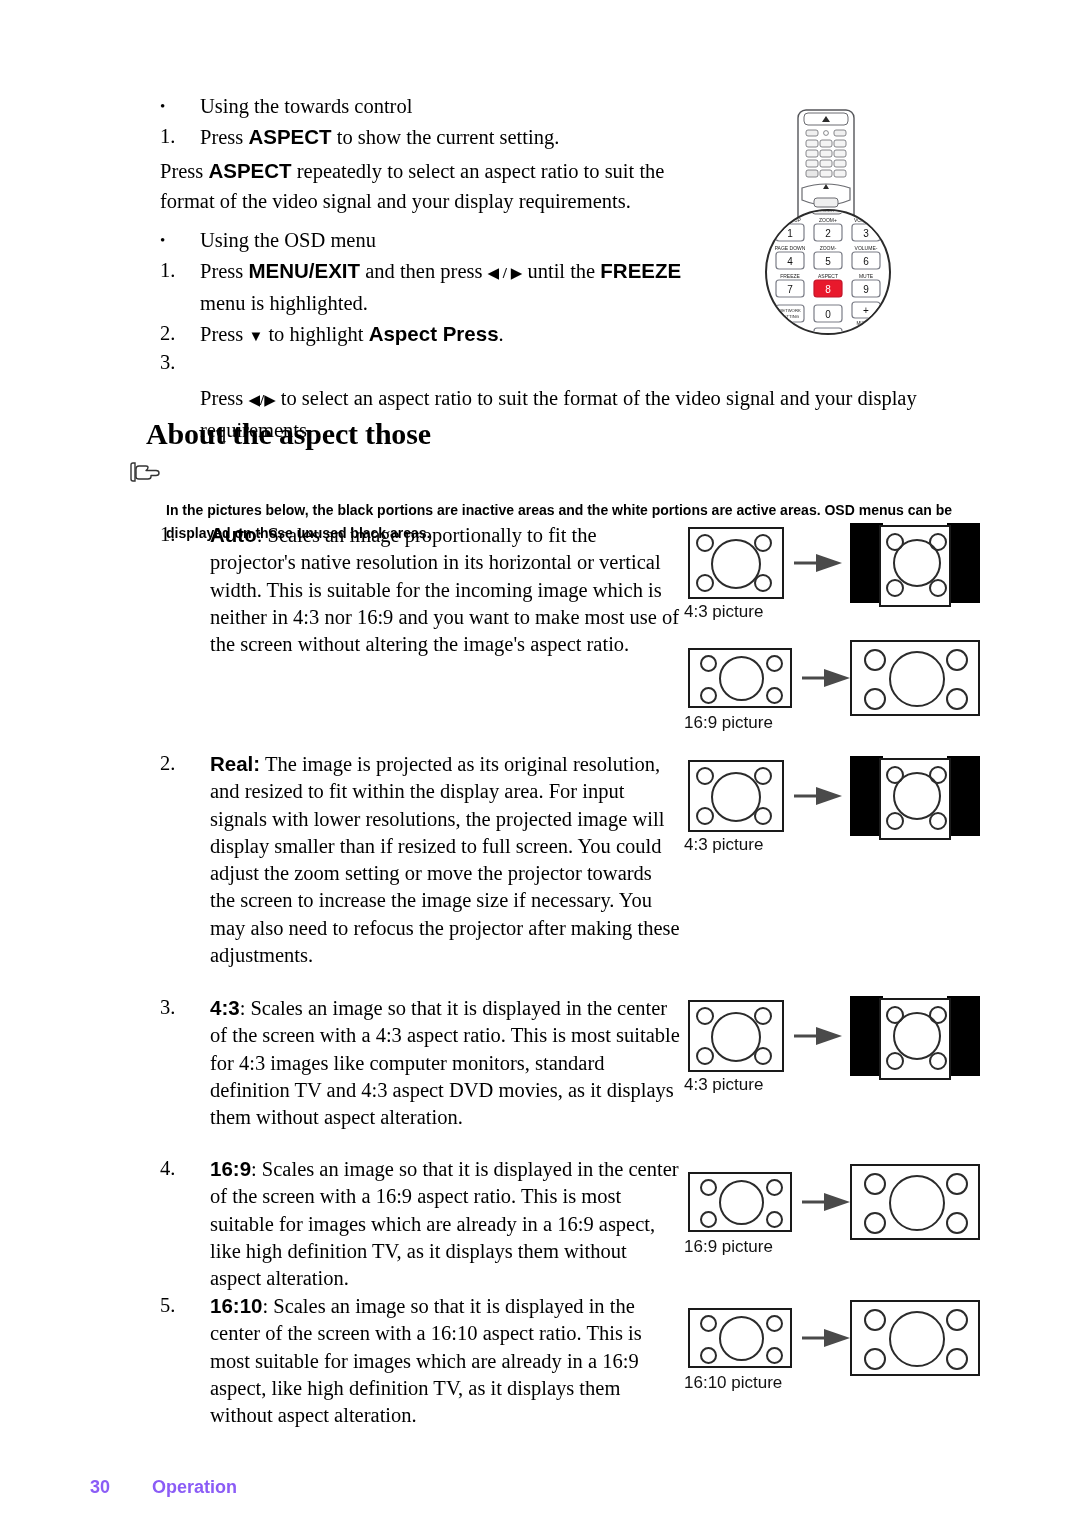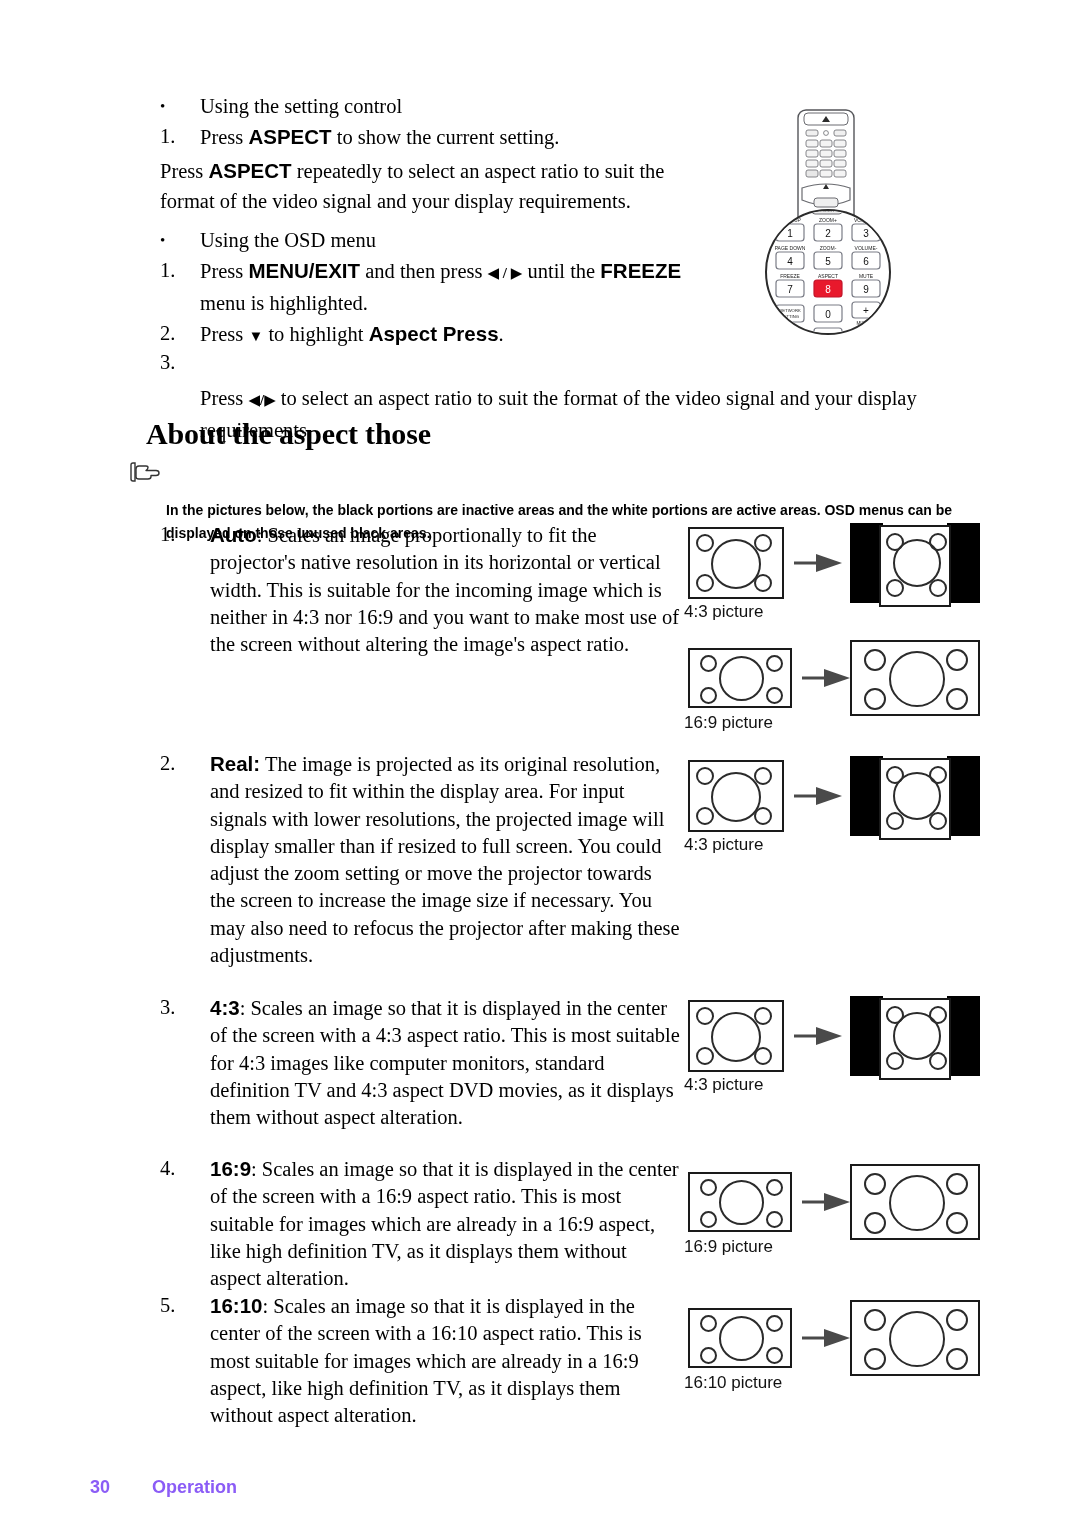--- a/index.html
+++ b/index.html
@@ -165,21 +165,21 @@
 </style>
 </head>
 <body>
 
 <div class="page">
 
   <div class="topblock serif">
 
     <div class="row">
       <div class="bullet-marker">•</div>
-      <div class="body">Using the setting control</div>
+      <div class="body">Using the towards control</div>
     </div>
 
     <div class="row">
       <div class="marker">1.</div>
       <div class="body"><span>Press </span><span class="sans b">ASPECT</span><span> to show the current setting.</span></div>
     </div>
 
     <div class="plain"><span>Press </span><span class="sans b">ASPECT</span><span> repeatedly to select an aspect ratio to suit the format of the video signal and your display requirements.</span></div>
 
     <div class="gap-sm"></div>

